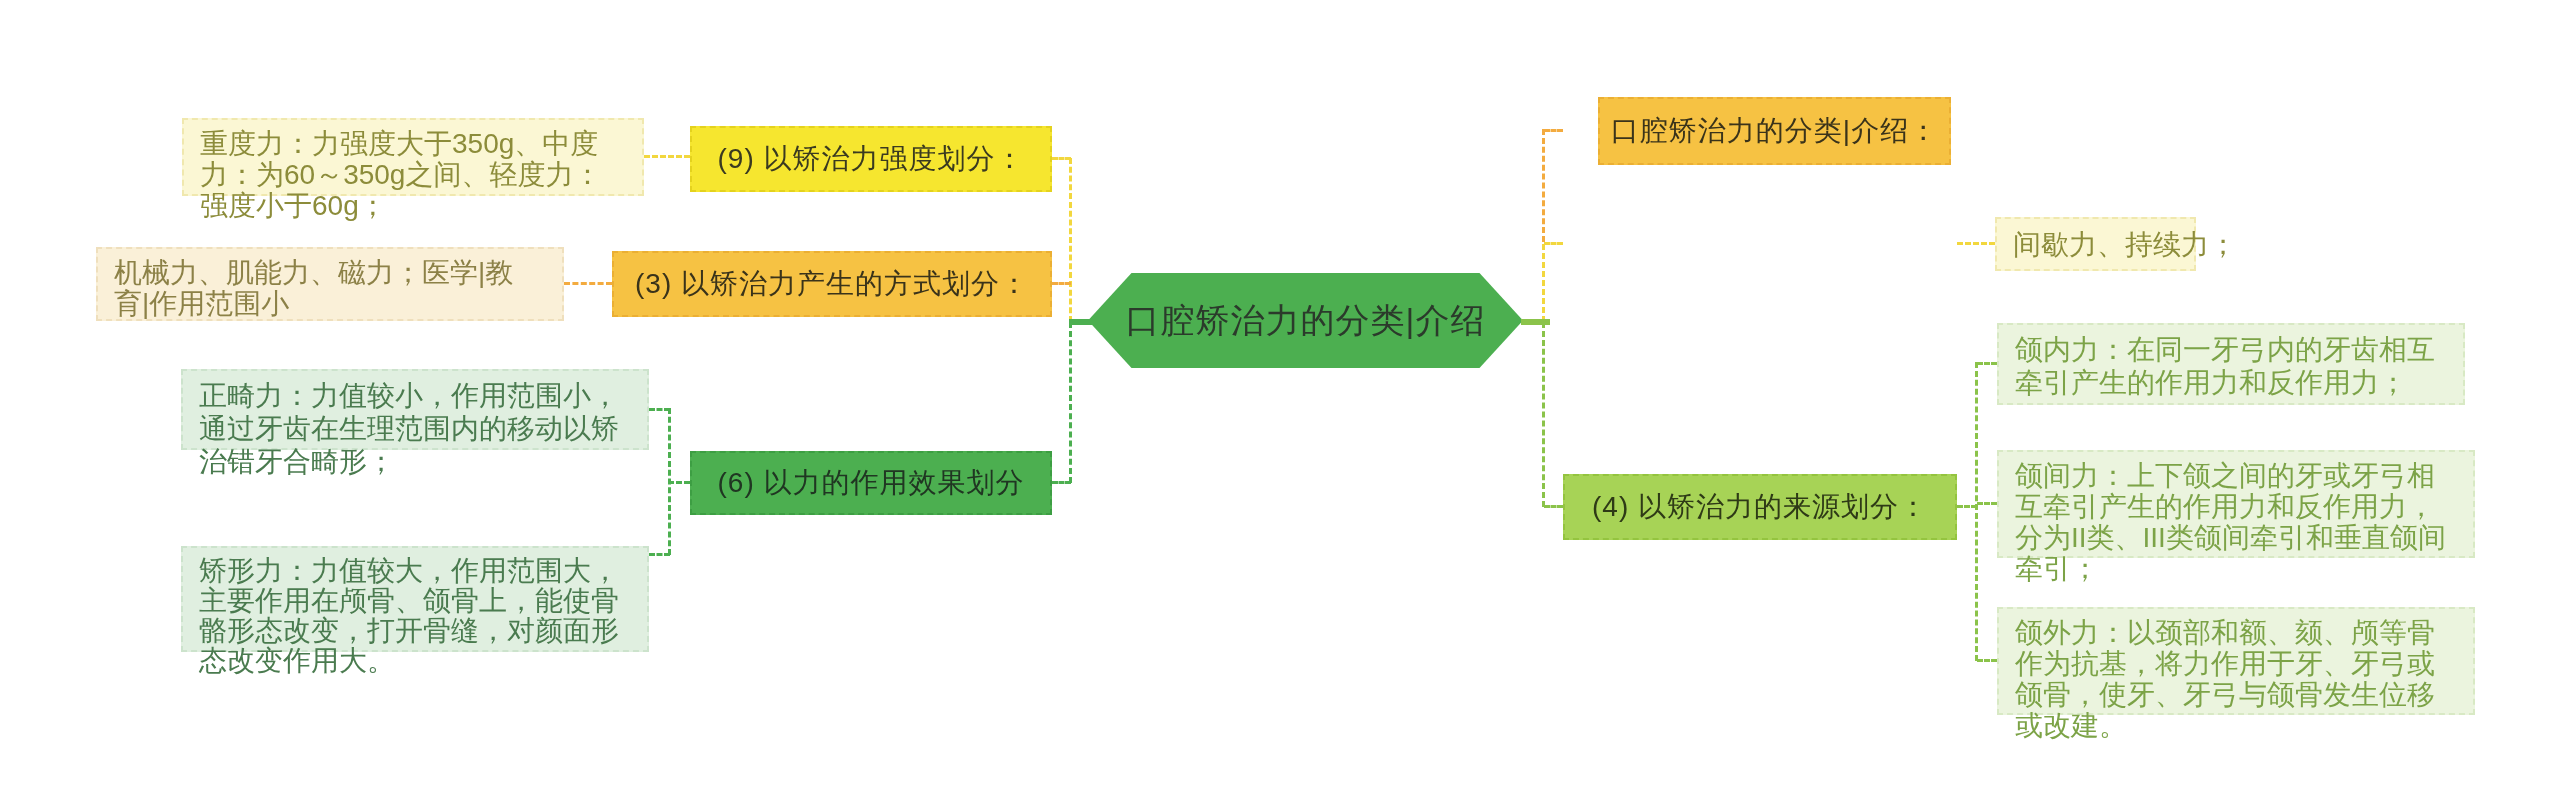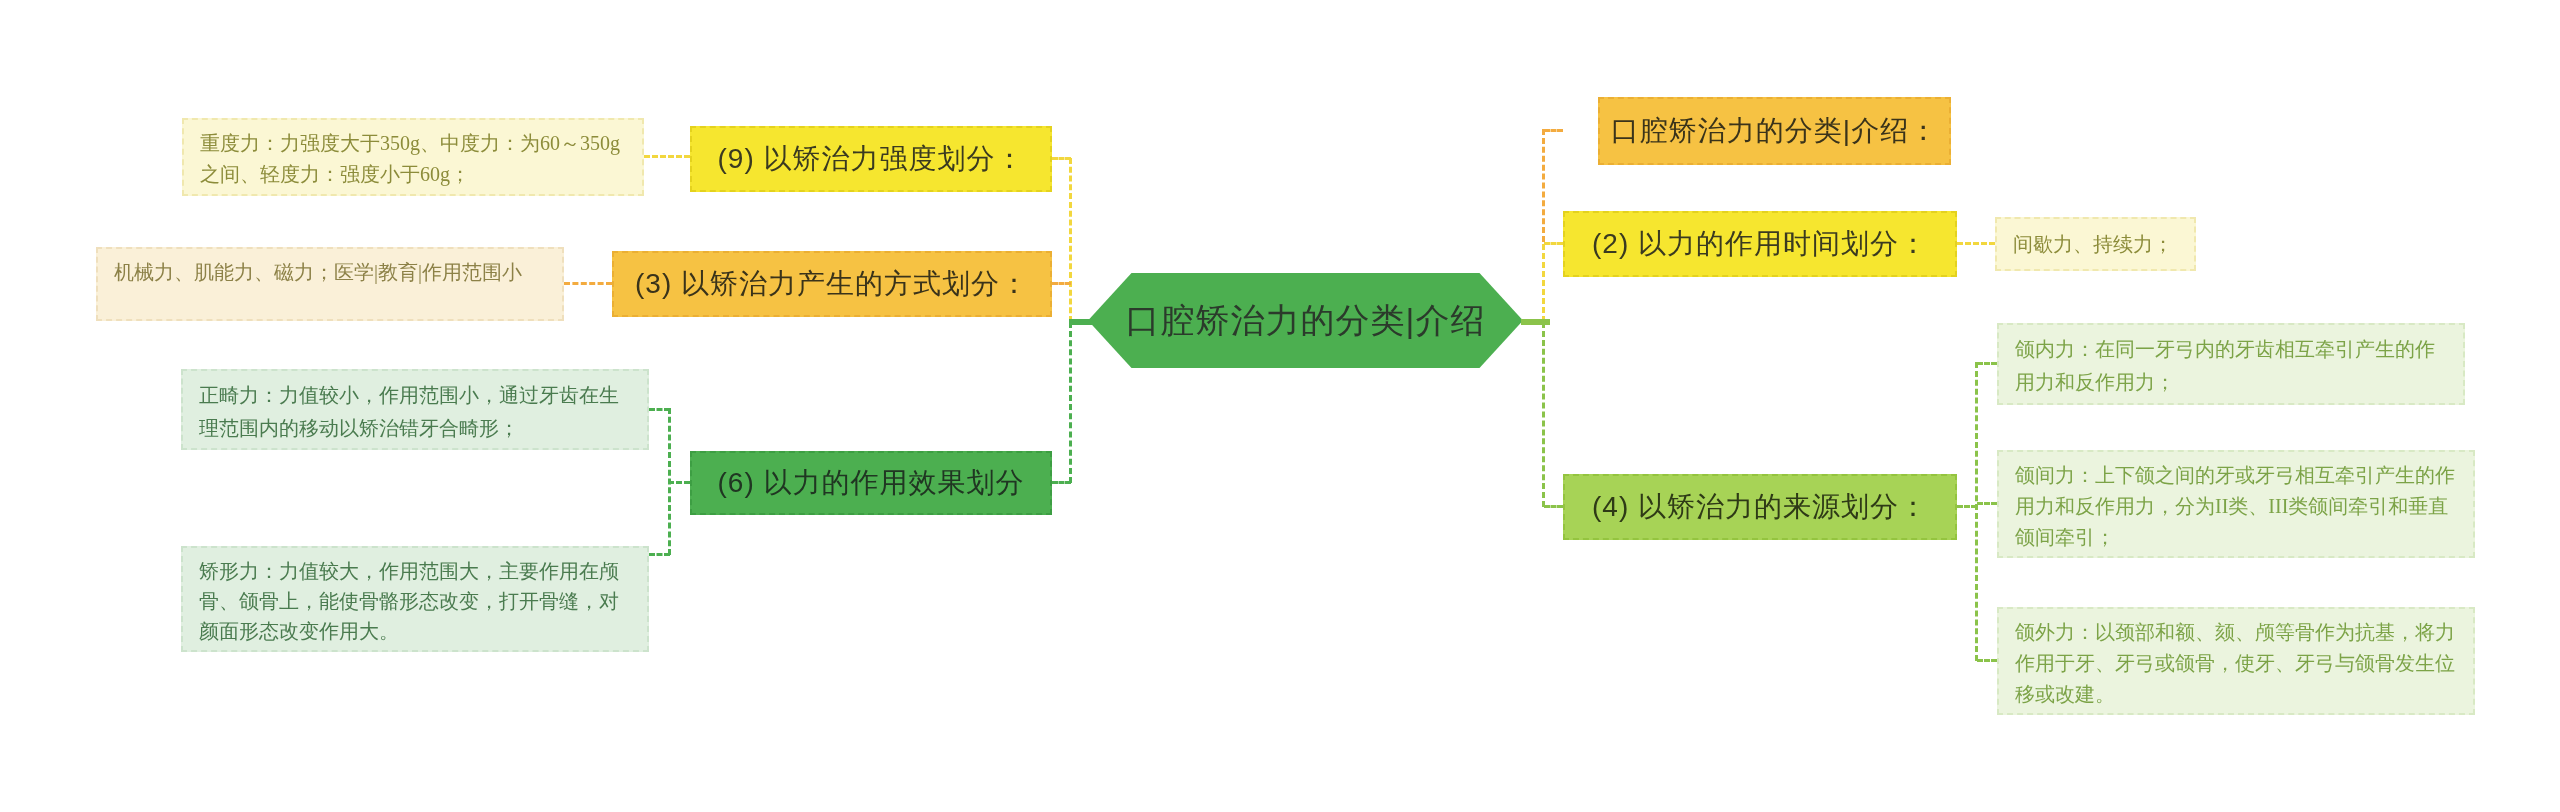--- a/index.html
+++ b/index.html
@@ -15,24 +15,23 @@
     position:absolute;
     display:flex;align-items:center;justify-content:center;
     box-sizing:border-box;
     font-size:28px;
     letter-spacing:1px;
     white-space:nowrap;
   }
   .box{
     position:absolute;
     box-sizing:border-box;
-    font-size:20px;
+    font-size:28px;
     line-height:31px;
     padding:8px 16px;
-    font-family:Liberation Serif, serif;
   }
   .n-yellow {background:#F6E62F;border:2px dashed #E4D21E;color:#3A3A20;}
   .n-orange {background:#F6C243;border:2px dashed #EBAF33;color:#3A331A;}
   .n-green  {background:#4CAF50;border:2px dashed #3D9E43;color:#203622;}
   .n-lime   {background:#A7D356;border:2px dashed #94C43F;color:#2E3A16;}
   .b-paleyellow{background:#FBF7D4;border:2px dashed #F0E8AE;color:#8C8C3A;}
   .b-cream     {background:#FAF0D8;border:2px dashed #EFDFBC;color:#8C8147;}
   .b-palegreenL{background:#E0EFE0;border:2px dashed #CCE3CC;color:#4A7B4F;}
   .b-palegreenR{background:#EBF4DE;border:2px dashed #D8E9C4;color:#7CA347;}
 
@@ -79,21 +78,20 @@
   <div class="box b-palegreenL" id="b5a">正畸力：力值较小，作用范围小，通过牙齿在生理范围内的移动以矫治错牙合畸形；</div>
   <div class="box b-palegreenL" id="b5b">矫形力：力值较大，作用范围大，主要作用在颅骨、颌骨上，能使骨骼形态改变，打开骨缝，对颜面形态改变作用大。</div>
 
   <div class="node n-yellow" id="n1">(9) 以矫治力强度划分：</div>
   <div class="node n-orange" id="n3">(3) 以矫治力产生的方式划分：</div>
   <div class="node n-green" id="n5">(6) 以力的作用效果划分</div>
 
   <div class="node" id="hex">口腔矫治力的分类|介绍</div>
 
   <div class="node n-orange" id="n0">口腔矫治力的分类|介绍：</div>
-  <div class="node n-yellow" id="n2">(2) 以力的作用时间划分：</div>
   <div class="node n-lime" id="n4">(4) 以矫治力的来源划分：</div>
 
   <div class="box b-paleyellow" id="b2">间歇力、持续力；</div>
   <div class="box b-palegreenR" id="b4a">颌内力：在同一牙弓内的牙齿相互牵引产生的作用力和反作用力；</div>
   <div class="box b-palegreenR" id="b4b">颌间力：上下颌之间的牙或牙弓相互牵引产生的作用力和反作用力，分为II类、III类颌间牵引和垂直颌间牵引；</div>
   <div class="box b-palegreenR" id="b4c">颌外力：以颈部和额、颏、颅等骨作为抗基，将力作用于牙、牙弓或颌骨，使牙、牙弓与颌骨发生位移或改建。</div>
 
   <div class="h c-yel" style="left:644px;top:155px;width:46px;"></div>
   <div class="h c-yel" style="left:1052px;top:157px;width:19px;"></div>
   <div class="v c-yel" style="left:1069px;top:158px;height:164px;"></div>

